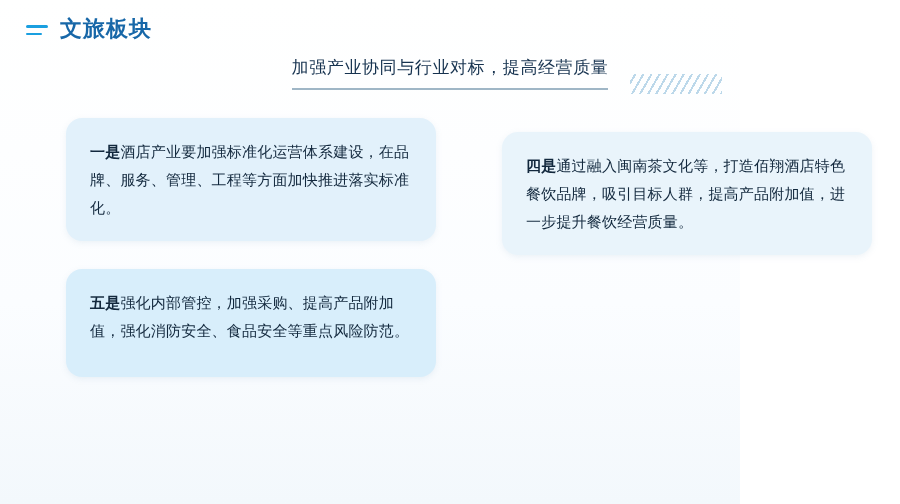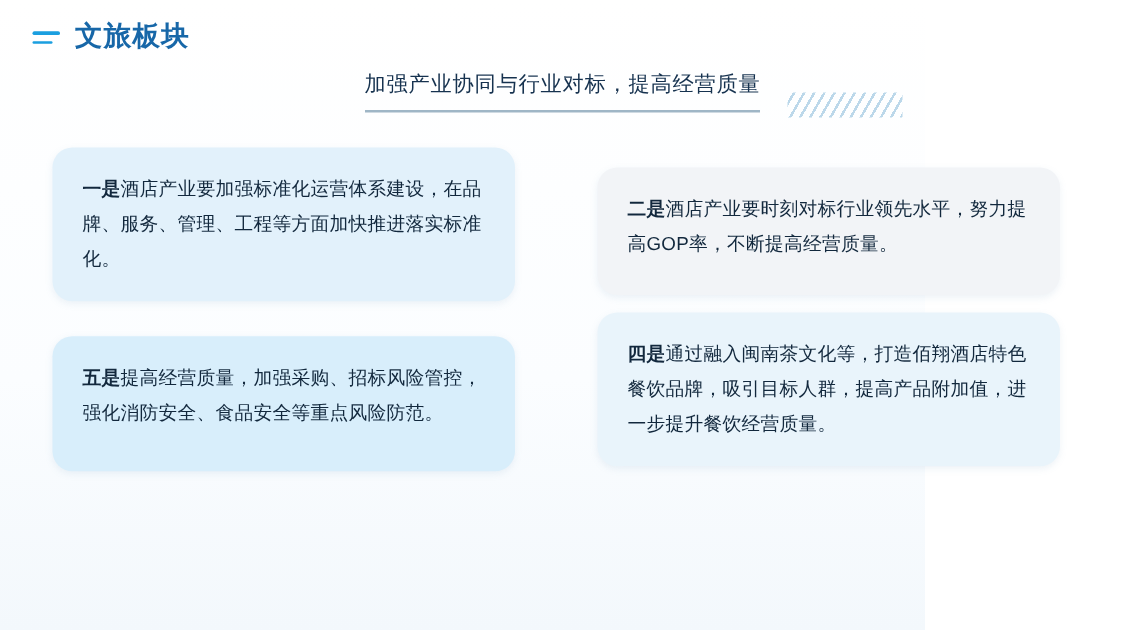--- a/index.html
+++ b/index.html
@@ -92,21 +92,21 @@
       #bcd8ea 0px,
       #bcd8ea 2px,
       transparent 2px,
       transparent 7px
     );
   }
 
   
   .grid {
     position: absolute;
-    left: 42px;
+    left: 66px;
     top: 118px;
     width: 806px;
     display: grid;
     grid-template-columns: 370px 370px;
     grid-column-gap: 66px;
     grid-row-gap: 14px;
   }
   .card {
     border-radius: 16px;
     padding: 20px 24px;
@@ -157,28 +157,25 @@
 
   <div class="grid">
 
     <div class="col-left">
       <div class="card card-a card-l1">
         <span class="lead">一是</span><span>酒店产业要加强标准化运营体系建设，在品牌、服务、管理、工程等方面加快推进落实标准化。</span>
       </div>
       <div style="height:14px"></div>
       <div style="height:14px"></div>
       <div class="card card-e card-l3">
-        <span class="lead">五是</span><span>提高经营质量，加强采购、招标风险管控，强化消防安全、食品安全等重点风险防范。</span>
+        <span class="lead">五是</span><span>强化内部管控，加强采购、提高产品附加值，强化消防安全、食品安全等重点风险防范。</span>
       </div>
     </div>
 
     <div class="col-right">
-      <div class="card card-b card-l1">
-        <span class="lead">二是</span><span>酒店产业要时刻对标行业领先水平，努力提高GOP率，不断提高经营质量。</span>
-      </div>
       <div style="height:14px"></div>
       <div class="card card-d card-l2">
         <span class="lead">四是</span><span>通过融入闽南茶文化等，打造佰翔酒店特色餐饮品牌，吸引目标人群，提高产品附加值，进一步提升餐饮经营质量。</span>
       </div>
       <div style="height:14px"></div>
     </div>
 
   </div>
 </div>
 

